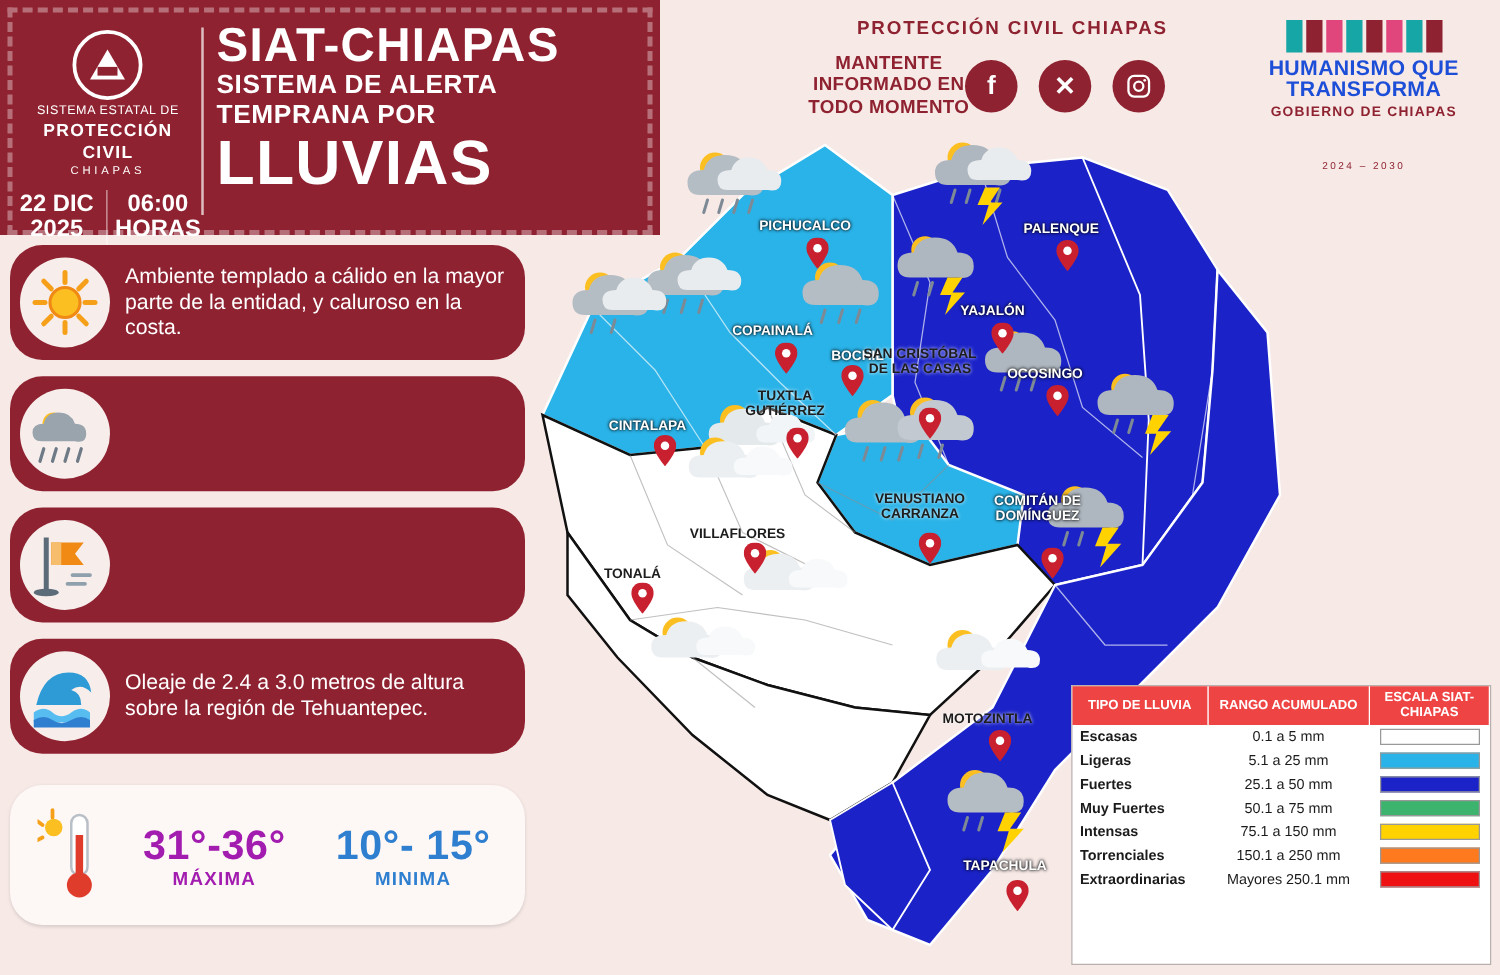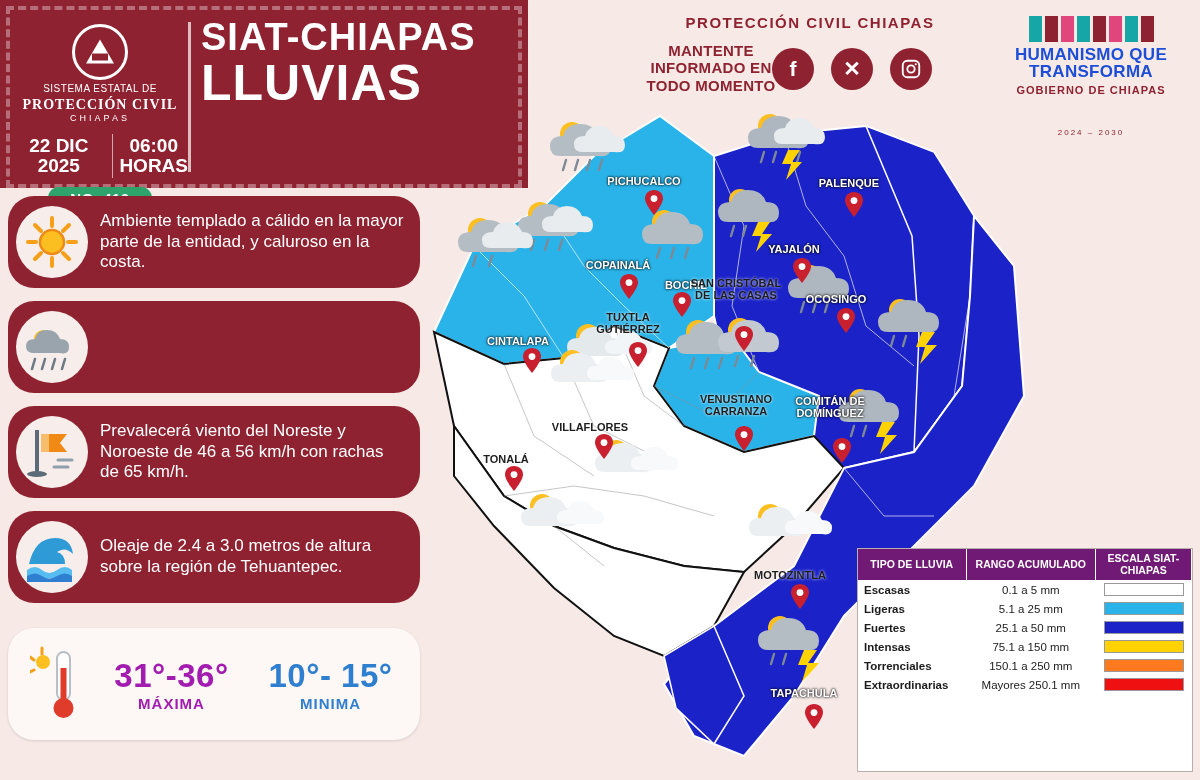--- a/index.html
+++ b/index.html
@@ -28,21 +28,21 @@
   .pc-logo .ring { position:absolute; inset:0; border-radius:50%; border:3px solid #fff; }
   .pc-logo .tri {
     position:absolute; left:50%; top:50%; transform:translate(-50%,-52%);
     width:0; height:0; border-left:14px solid transparent; border-right:14px solid transparent;
     border-bottom:24px solid #fff;
   }
   .pc-logo .tri:after{
     content:""; position:absolute; left:-8px; top:14px; width:16px; height:7px; background:#8f2230;
   }
   .pc-title { font-size:10px; letter-spacing:.5px; margin-top:3px; line-height:1.25; }
-  .pc-title b { display:block; font-size:14px; letter-spacing:1px;font-family:Liberation Serif, serif; }
+  .pc-title b { display:block; font-size:14px; letter-spacing:1px; }
   .pc-title .chi { display:block; font-size:9px; letter-spacing:3px; }
   .date-row { display:flex; justify-content:center; gap:6px; margin-top:10px; align-items:center; }
   .date-col { font-size:19px; font-weight:bold; line-height:1.05; }
   .vline { width:2px; height:44px; background:rgba(255,255,255,.6); }
   .no-pill {
     margin:9px auto 0; width:104px; background:#2ea36b; color:#fff;
     border-radius:11px; font-size:15px; font-weight:bold; padding:3px 0; letter-spacing:.5px;
   }
   .hdr-sep { width:3px; background:rgba(255,255,255,.7); margin:10px 10px 10px 0; }
   .title-block { color:#fff; padding-top:6px; }
@@ -106,21 +106,21 @@
   .citylabel.dark { color:#1d1d1d; text-shadow:0 0 3px rgba(255,255,255,.9); }
   .pin { position:absolute; width:18px; height:25px; }
   .wx { position:absolute; }
 
   
   .legend {
     position:absolute; left:857px; top:548px; width:336px; height:224px;
     background:#fff; border:1px solid #b9b0ad; font-size:11px;
   }
   .legend thead th {
-    background:#701a75; color:#fff; font-size:10.5px; font-weight:bold;
+    background:#ef4444; color:#fff; font-size:10.5px; font-weight:bold;
     padding:4px 2px; line-height:1.1; border-right:1px solid #fff;
   }
   .legend table { width:100%; border-collapse:collapse; }
   .legend td { padding:3px 6px; font-size:11.5px; color:#1b1b1b; }
   .legend td.t { font-weight:bold; }
   .legend td.r { text-align:center; }
   .legend td.s { width:96px; padding:3px 8px; }
   .sw { height:13px; width:100%; border:1px solid #999; }
 </style>
 </head>
@@ -144,20 +144,21 @@
         <div class="date-col">
           <div>06:00</div>
           <div>HORAS</div>
         </div>
       </div>
       <div class="no-pill">NO. 410</div>
     </div>
     <div class="hdr-sep"></div>
     <div class="title-block">
       <div class="t1">SIAT-CHIAPAS</div>
+      <div class="t2">SISTEMA DE ALERTA TEMPRANA POR</div>
       <div class="t3">LLUVIAS</div>
     </div>
   </div>
 </div>
 
 <div class="pc-chiapas-title">PROTECCIÓN CIVIL CHIAPAS</div>
 <div class="mantente">MANTENTE INFORMADO EN TODO MOMENTO</div>
 <div class="social">
   <div class="soc">f</div>
   <div class="soc">✕</div>
@@ -229,21 +230,20 @@
         <line x1="13" y1="6" x2="13" y2="50" stroke="#5b6b78" stroke-width="4"></line>
         <ellipse cx="13" cy="50" rx="10" ry="3" fill="#5b6b78"></ellipse>
         <path d="M17 10 h26 l-7 9 l7 9 h-26z" fill="#f08a14"></path>
         <path d="M17 10 h8 v18 h-8z" fill="#f6bd6d"></path>
         <g stroke="#8fa0ad" stroke-width="3" stroke-linecap="round">
           <line x1="34" y1="36" x2="48" y2="36"></line>
             <line x1="30" y1="43" x2="44" y2="43"></line>
         </g>
       </svg>
     </div>
-    <div>Prevalecerá viento del Noreste y Noroeste de 46 a 56 km/h con rachas de 65 km/h.</div>
   </div>
 
   <div class="card">
     <div class="ic">
       <svg width="58" height="54" viewBox="0 0 58 54">
         <path d="M6 34 q6 -26 26 -26 q16 0 18 16 q-8 -8 -16 -2 q8 2 8 12z" fill="#2f9bd6"></path>
         <path d="M4 40 q8 -6 15 0 t15 0 t15 0 v8 h-45z" fill="#57bdf0"></path>
         <path d="M4 46 q8 -5 15 0 t15 0 t15 0 v6 h-45z" fill="#2f7fd0"></path>
       </svg>
     </div>
@@ -605,20 +605,27 @@
           </td>
         </tr>
         <tr>
           <td class="t">Fuertes</td>
           <td class="r">25.1 a 50 mm</td>
           <td class="s">
             <div class="sw" style="background: rgb(27, 35, 200);"></div>
           </td>
         </tr>
         <tr>
+          <td class="t">Muy Fuertes</td>
+          <td class="r">50.1 a 75 mm</td>
+          <td class="s">
+            <div class="sw" style="background: rgb(60, 180, 110);"></div>
+          </td>
+        </tr>
+        <tr>
           <td class="t">Intensas</td>
           <td class="r">75.1 a 150 mm</td>
           <td class="s">
             <div class="sw" style="background: rgb(255, 210, 0);"></div>
           </td>
         </tr>
         <tr>
           <td class="t">Torrenciales</td>
           <td class="r">150.1 a 250 mm</td>
           <td class="s">

